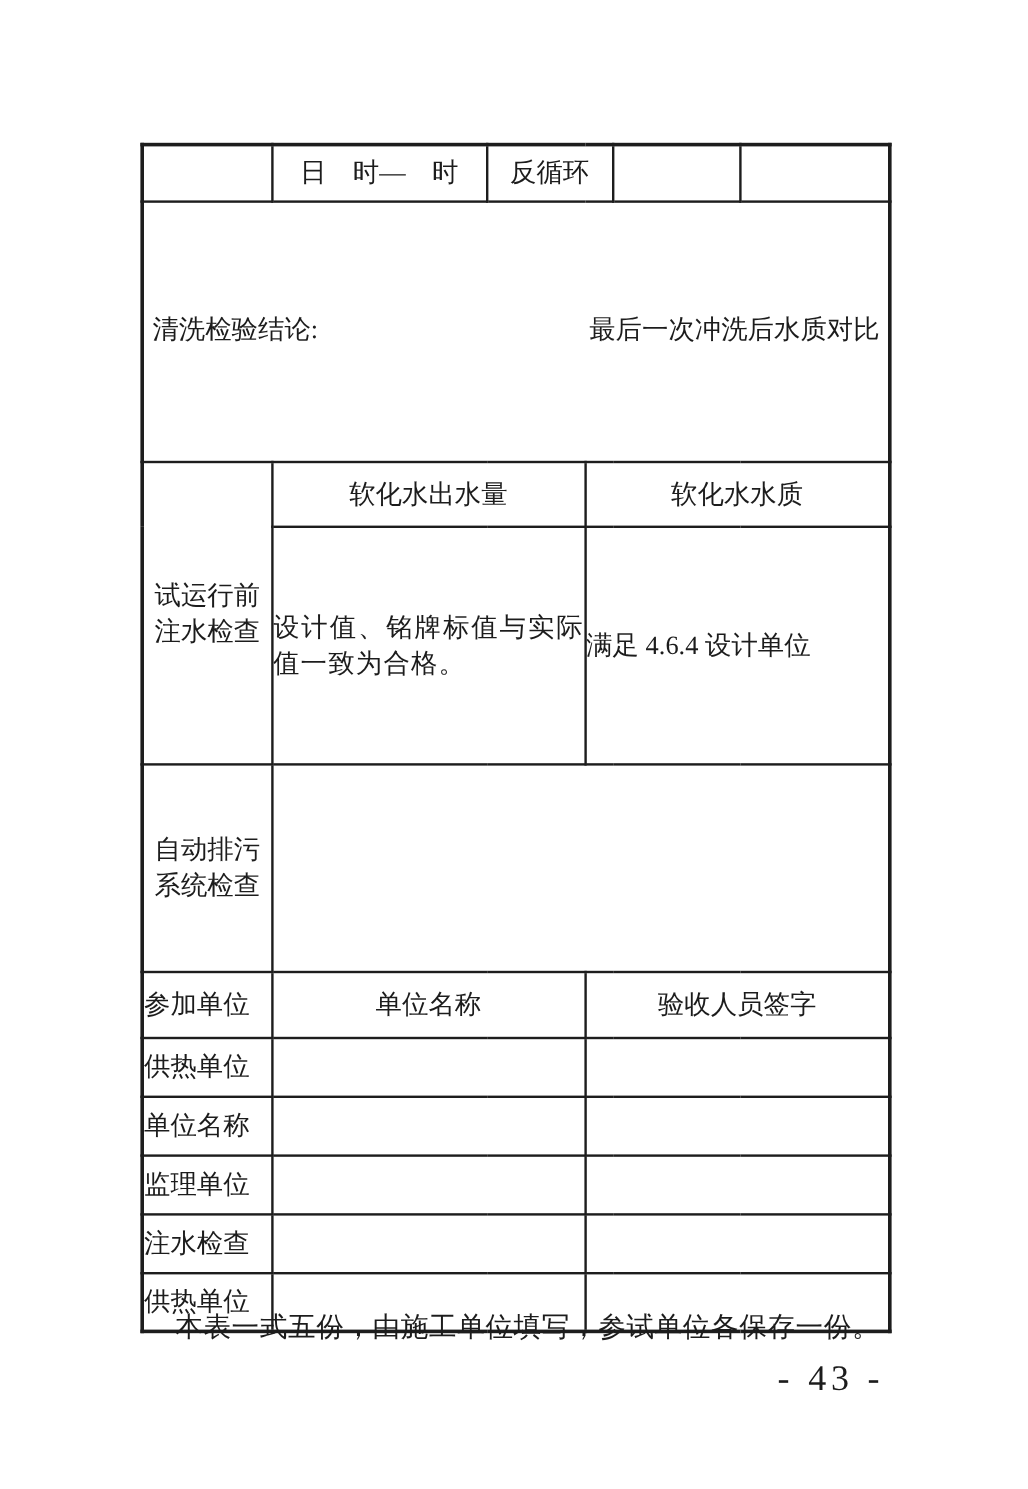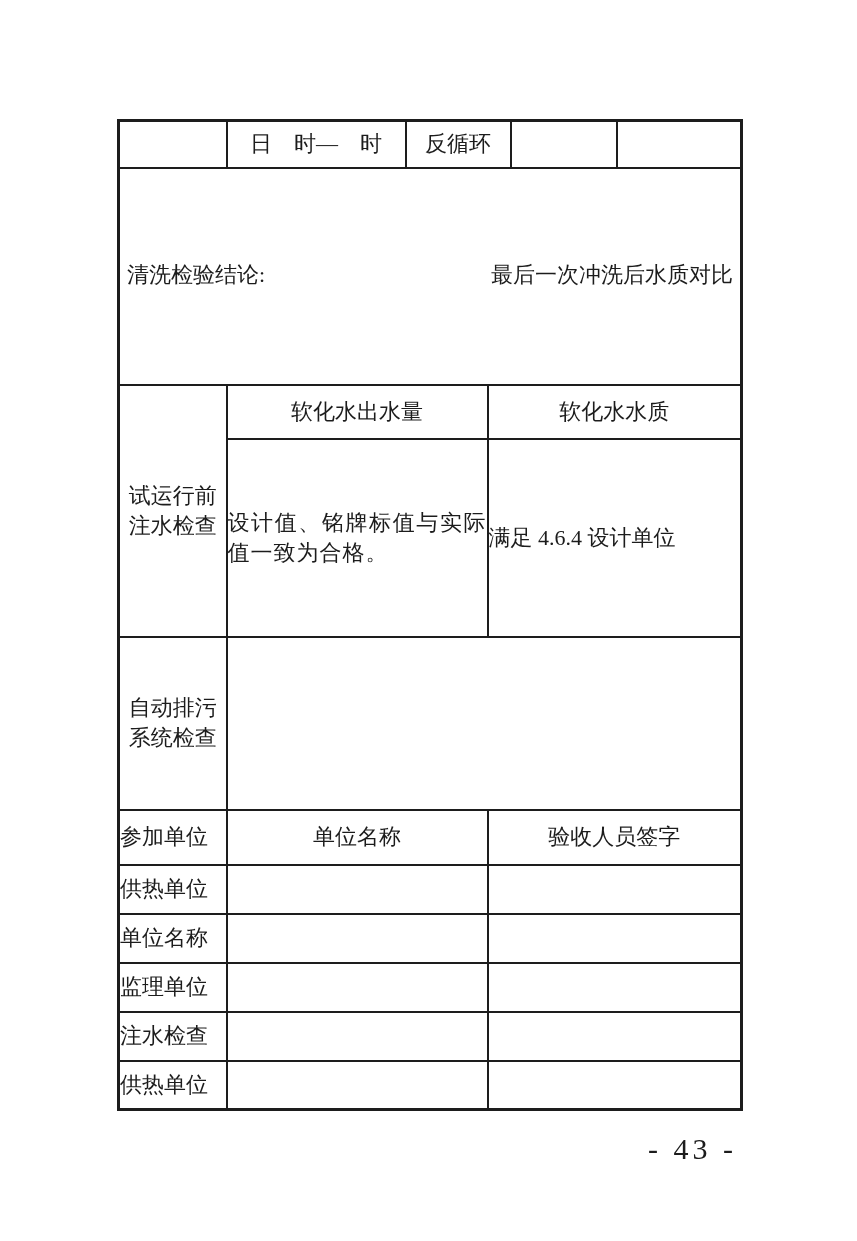--- a/index.html
+++ b/index.html
@@ -145,16 +145,17 @@
       <td colspan="3"></td>
     </tr>
     <tr style="height:49px">
       <td class="label-cell">供热单位</td>
       <td colspan="2"></td>
       <td colspan="3"></td>
     </tr>
   </tbody>
     </table>
 
+  <div class="note">本表一式五份，由施工单位填写，参试单位各保存一份。</div>
 
   <div class="page-number">- 43 -</div>
 
 </div>
 
 </body></html>

